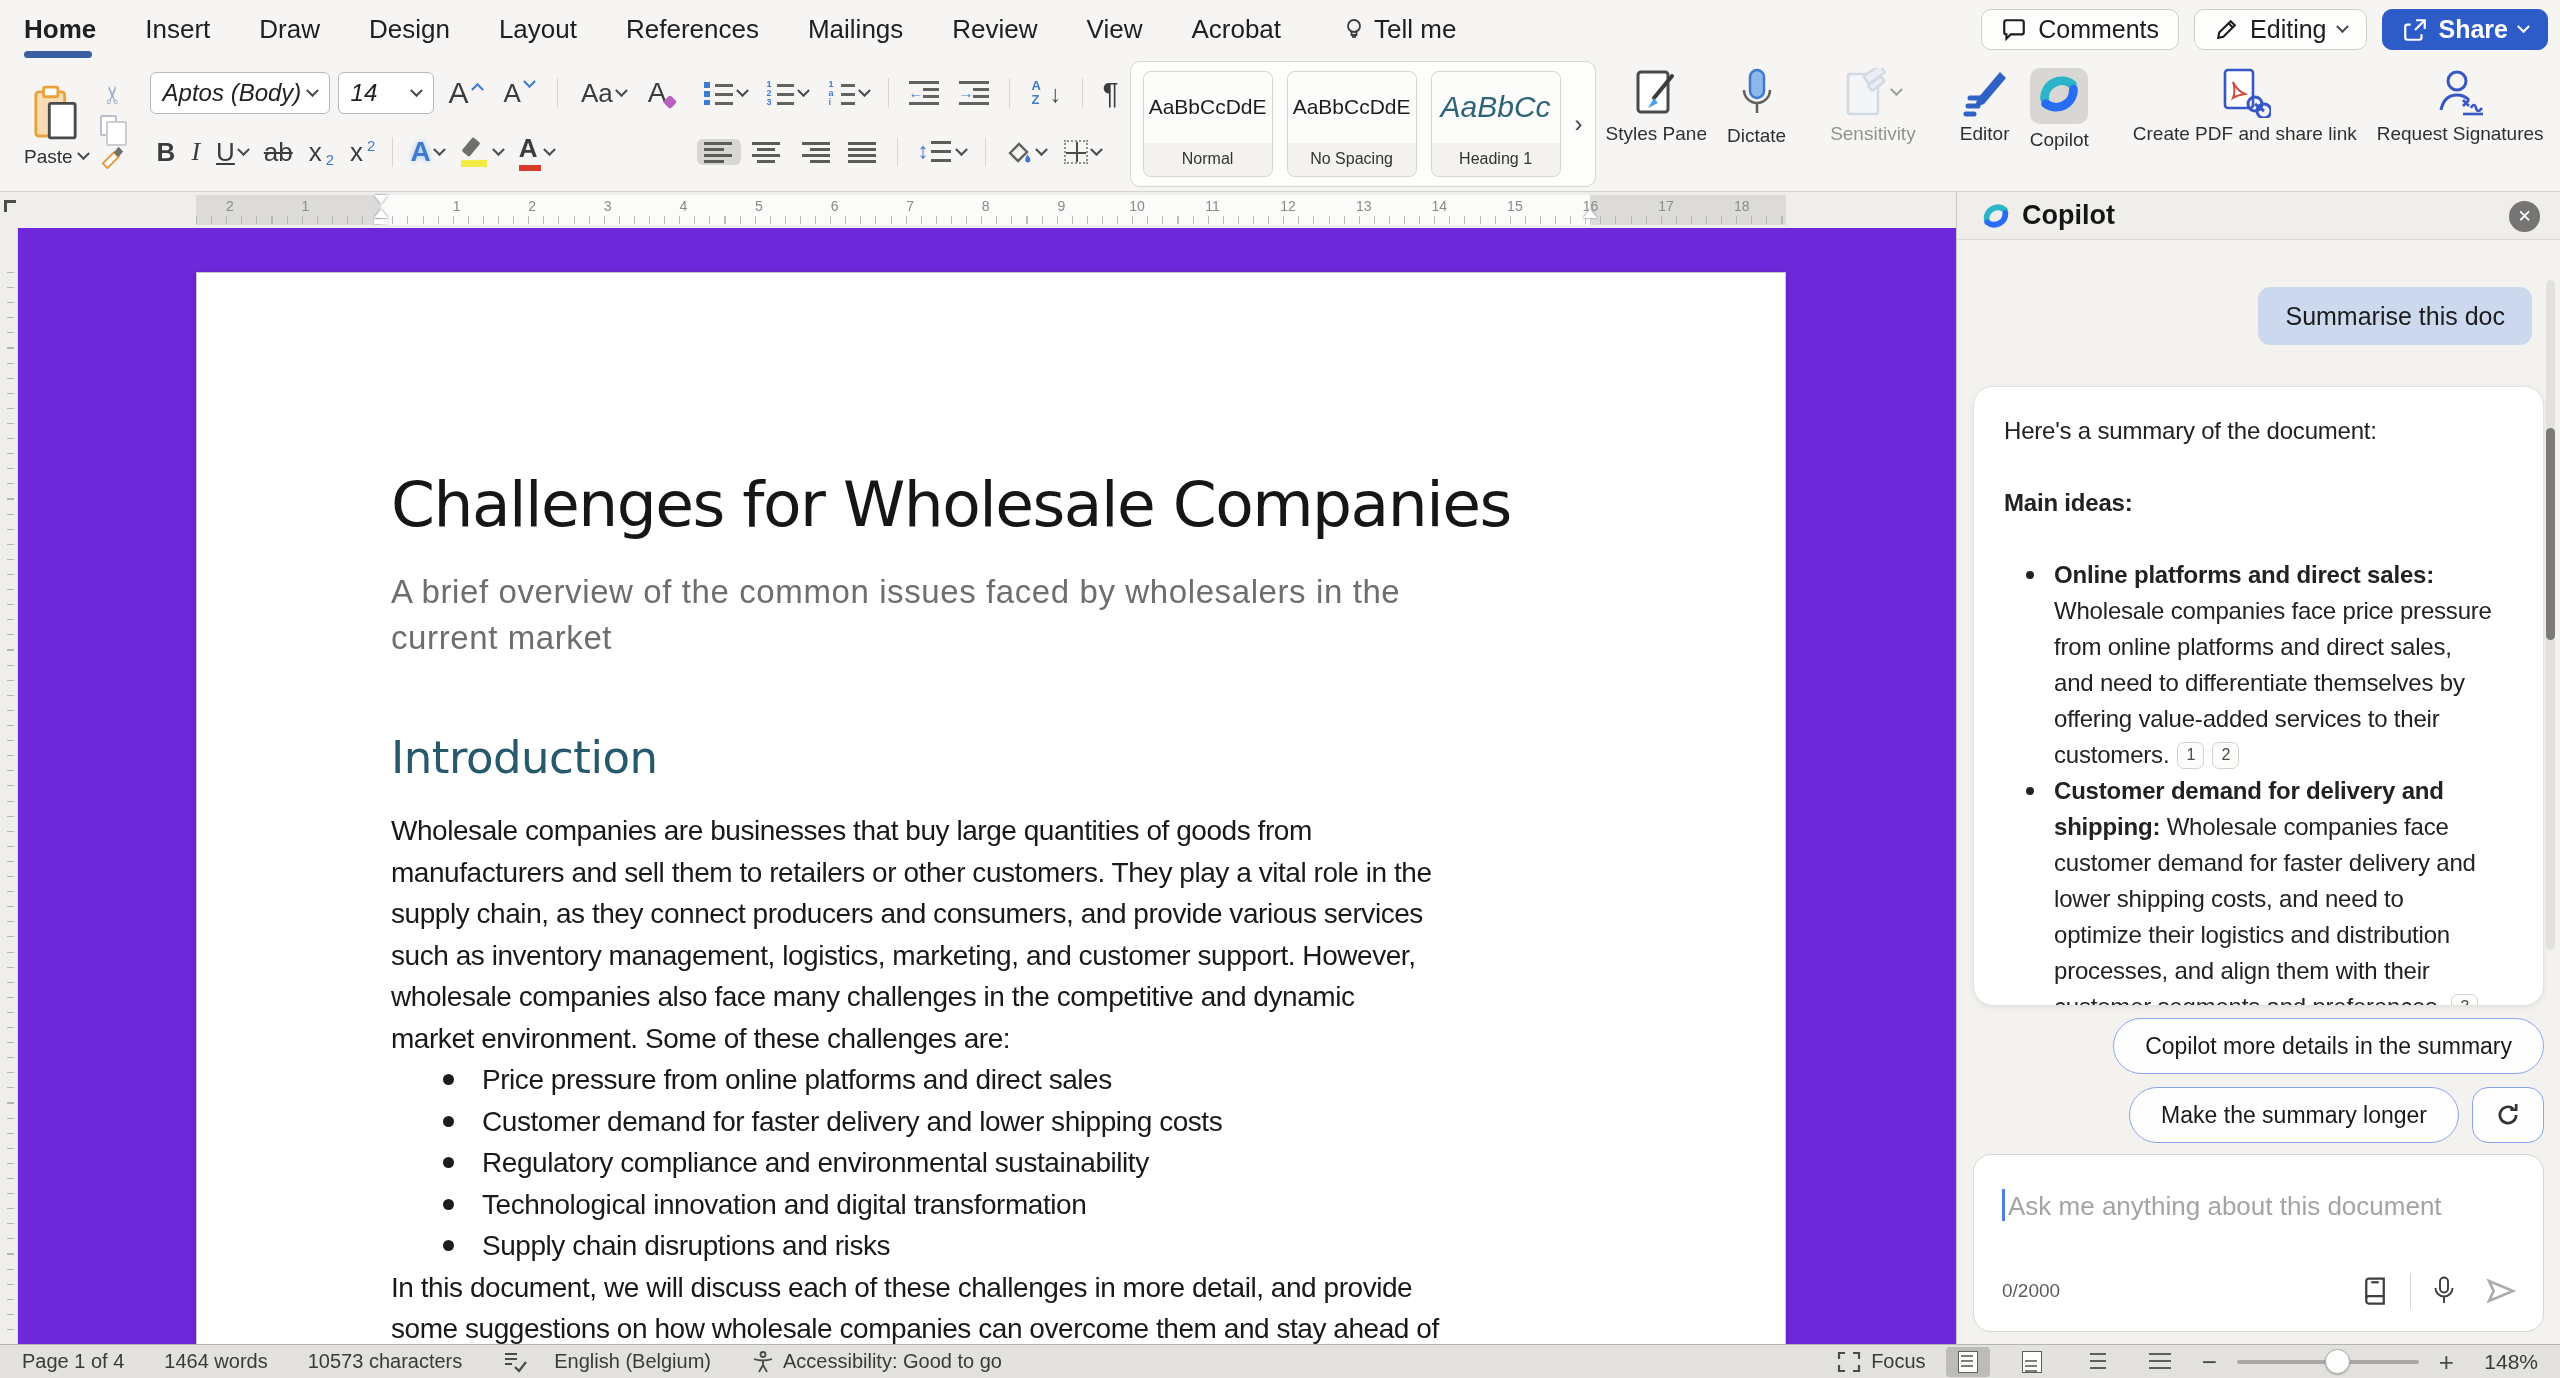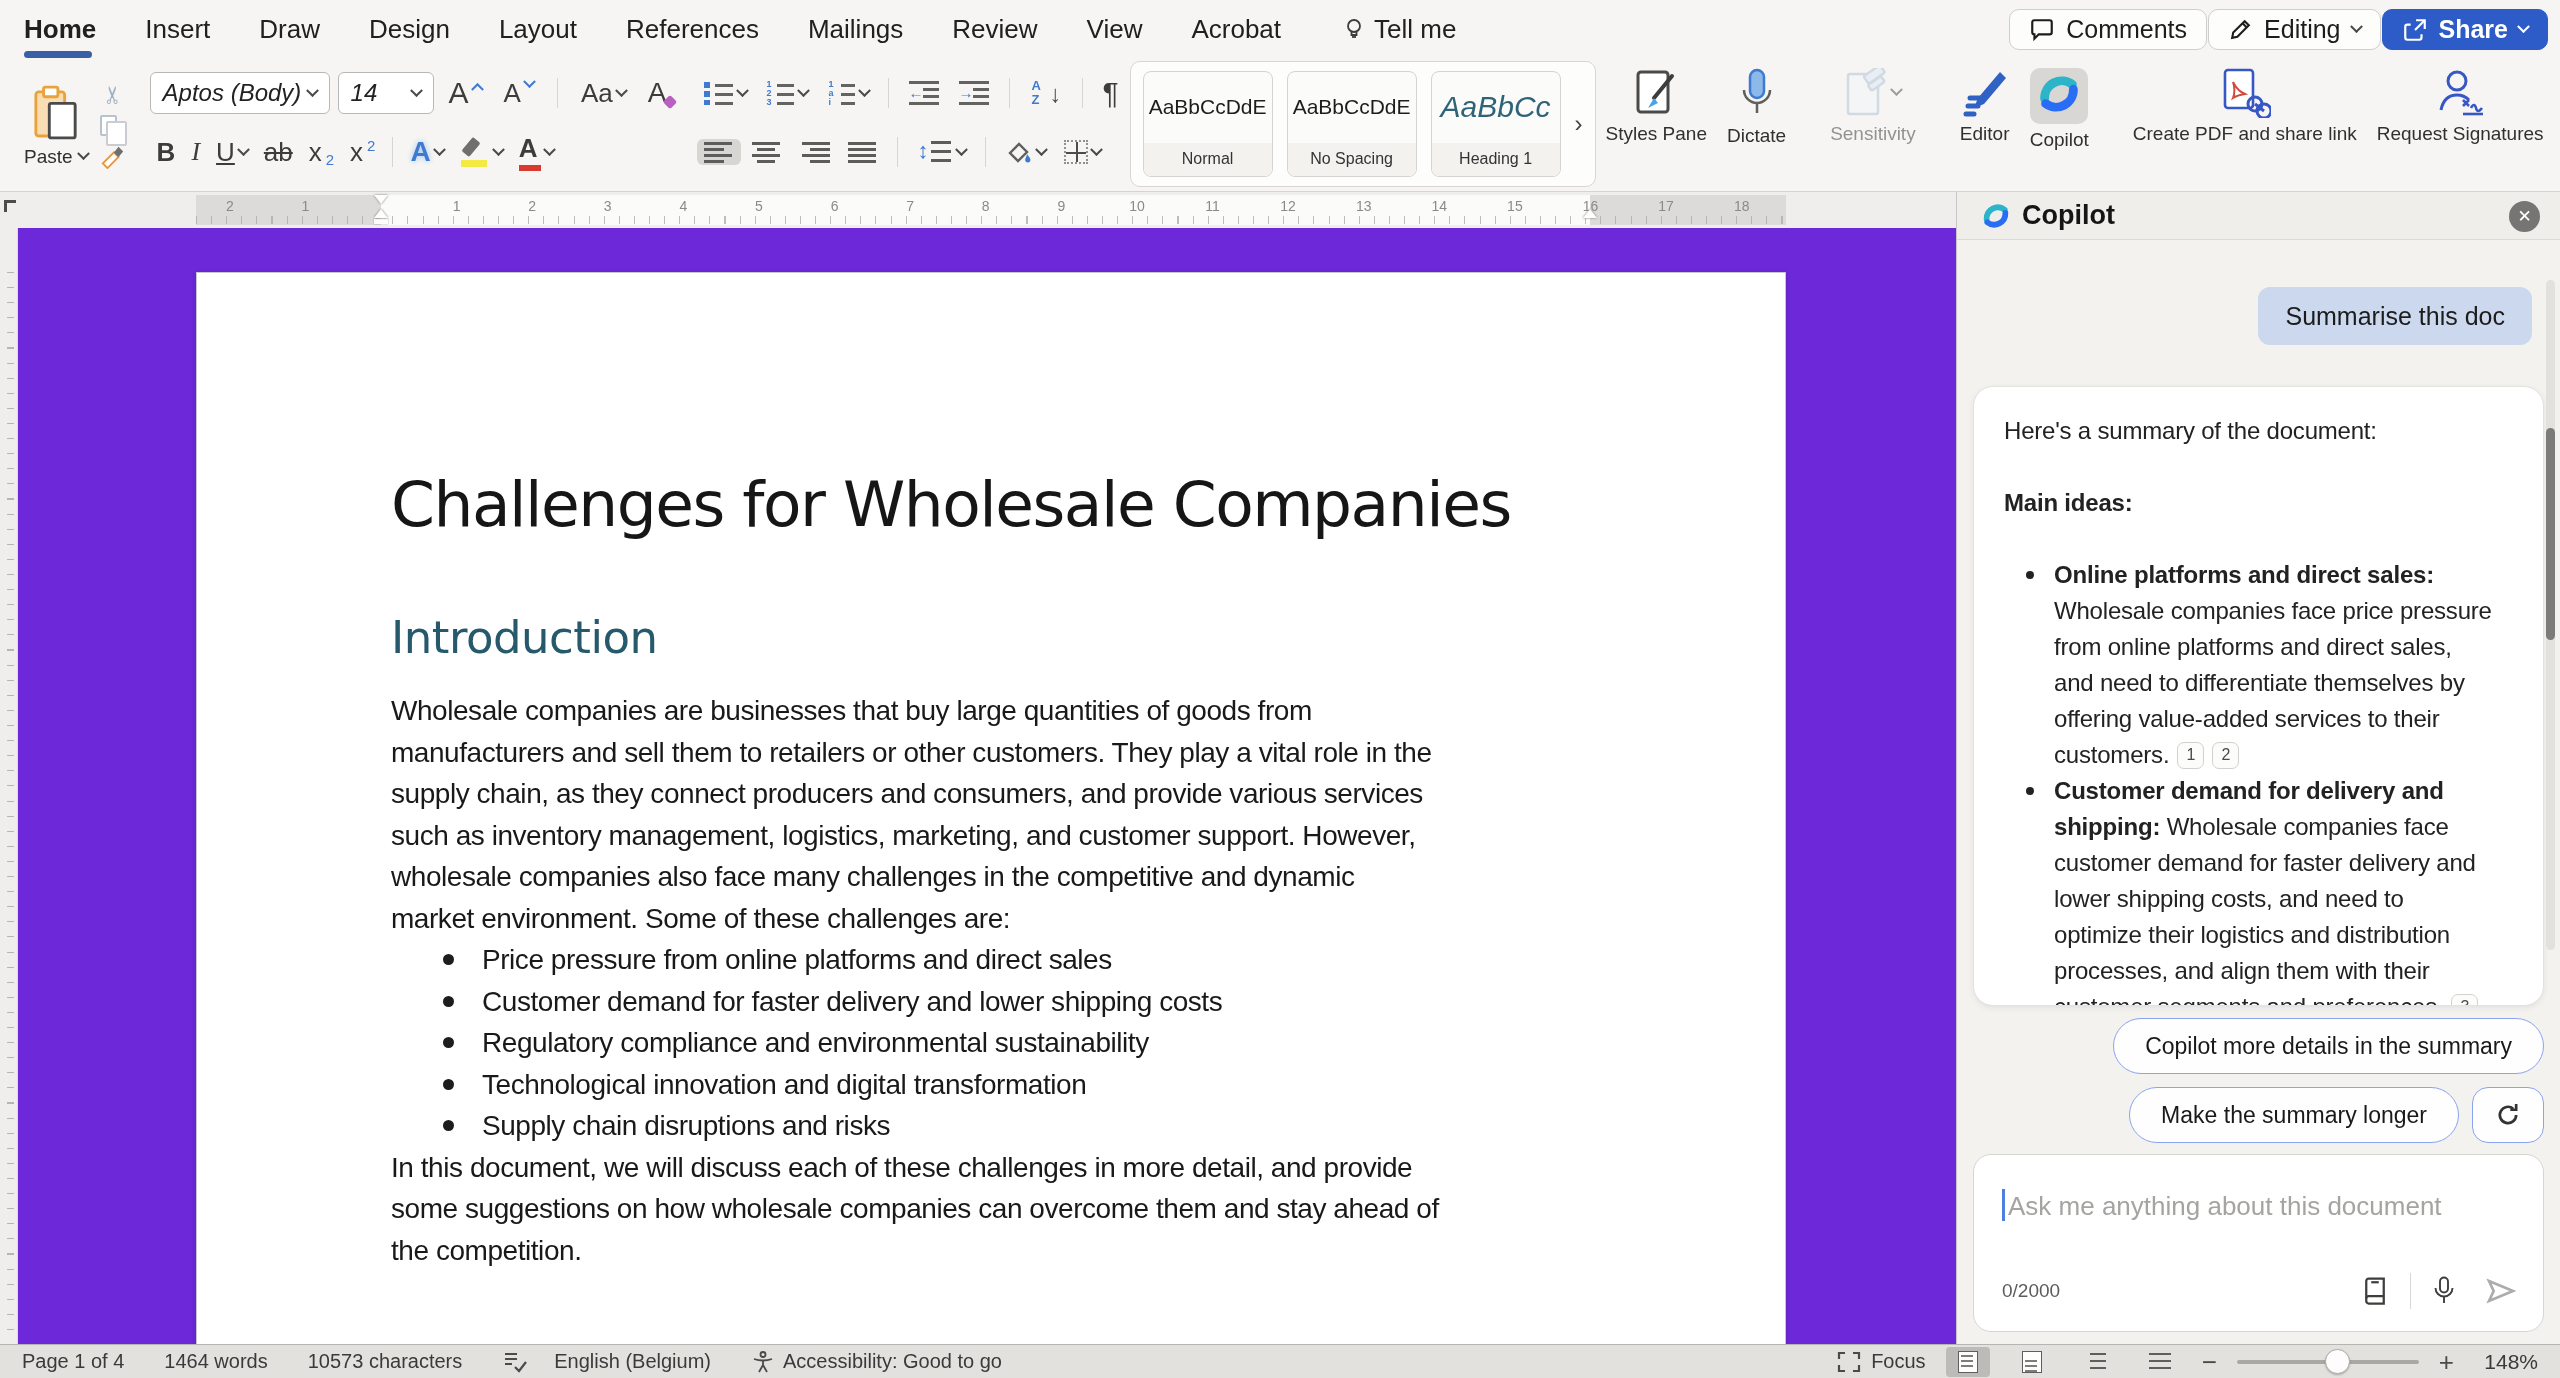--- a/index.html
+++ b/index.html
@@ -5,21 +5,21 @@
   * { margin:0; padding:0; box-sizing:border-box; }
   html,body { width:2560px; height:1378px; overflow:hidden; font-family:"Liberation Sans",sans-serif; background:#f6f5f3; }
   .abs { position:absolute; }
 
   
   #menubar { position:absolute; left:0; top:0; width:2560px; height:58px; display:flex; align-items:center; padding-left:24px; background:#f6f5f3; }
   .mtab { position:relative; font-size:26px; color:#202020; margin-right:49px; cursor:default; white-space:nowrap; }
   .mtab.active { font-weight:700; }
   .mtab.active::after { content:''; position:absolute; left:0; right:4px; bottom:-13px; height:7px; border-radius:4px; background:#3a5fa5; }
   .bulb { width:24px; height:24px; margin:0 8px 0 12px; }
-  #menu-right { position:absolute; right:12px; top:9px; display:flex; gap:1px; }
+  #menu-right { position:absolute; right:12px; top:9px; display:flex; gap:15px; }
   .pillbtn { height:41px; border:1px solid #cfcecc; background:#fdfdfc; border-radius:10px; display:flex; align-items:center; gap:11px; padding:0 19px; font-size:25px; color:#1d1d1d; }
   .pillbtn.share { background:#2d5cc8; border-color:#2d5cc8; color:#fff; font-weight:600; }
   .chev { width:9px; height:9px; border-right:2.4px solid #4a4a4a; border-bottom:2.4px solid #4a4a4a; transform:rotate(45deg) translate(-2px,-2px); display:inline-block; }
   .chev.white { border-color:#fff; }
   .chev.blue { border-color:#3f7ad1; }
   .chev.up { transform:rotate(-135deg) translate(-2px,-2px); }
 
   
   #ribbon { position:absolute; left:0; top:58px; width:2560px; height:134px; border-bottom:1px solid #d5d4d1; display:flex; align-items:stretch; padding:4px 10px 6px 14px; }
   .gdiv { width:1px; background:#d8d7d4; margin:10px 12px; }
@@ -474,20 +474,22 @@
   <div class="abs" style="left:1583px;top:17px;">
       <div class="tri-up"></div>
     </div>
   <div id="tabsel"></div>
 </div>
 
 <div id="docarea">
   <div id="vruler"></div>
   <div id="page">
     <div id="doc-title">Challenges for Wholesale Companies</div>
+    <div id="doc-subtitle">A brief overview of the common issues faced by wholesalers in the
+current market</div>
     <div id="doc-h2">Introduction</div>
     <div class="docp">Wholesale companies are businesses that buy large quantities of goods from
 manufacturers and sell them to retailers or other customers. They play a vital role in the
 supply chain, as they connect producers and consumers, and provide various services
 such as inventory management, logistics, marketing, and customer support. However,
 wholesale companies also face many challenges in the competitive and dynamic
 market environment. Some of these challenges are:</div>
     <ul id="doc-bullets">
         <li>
           <span class="dot"></span>

